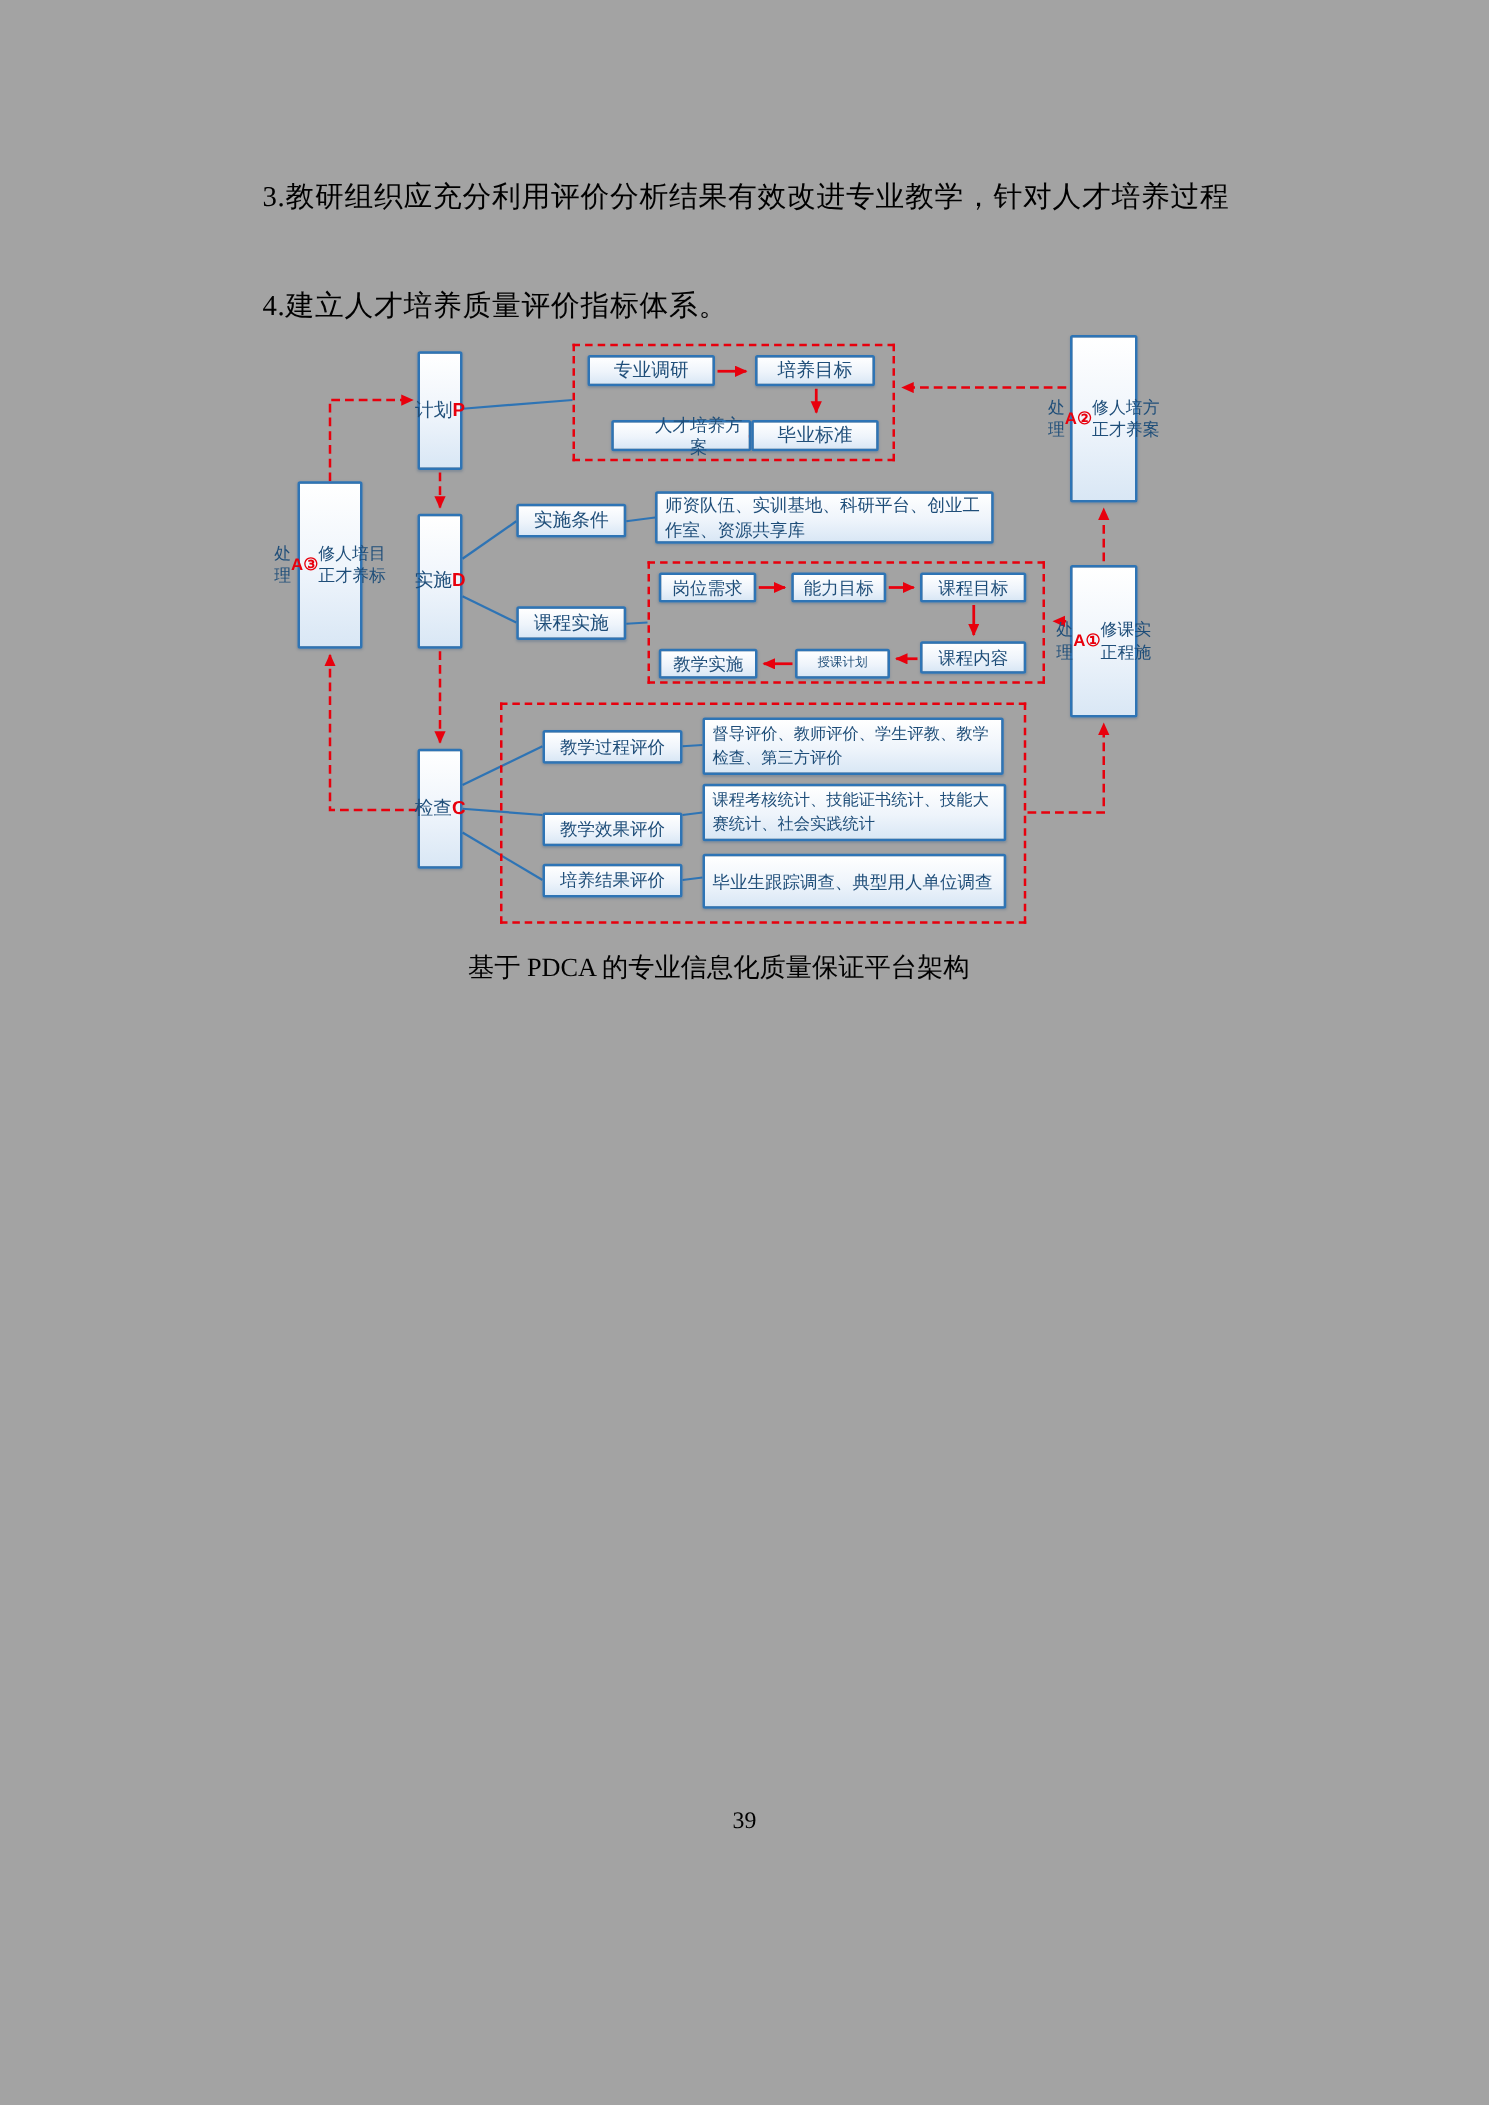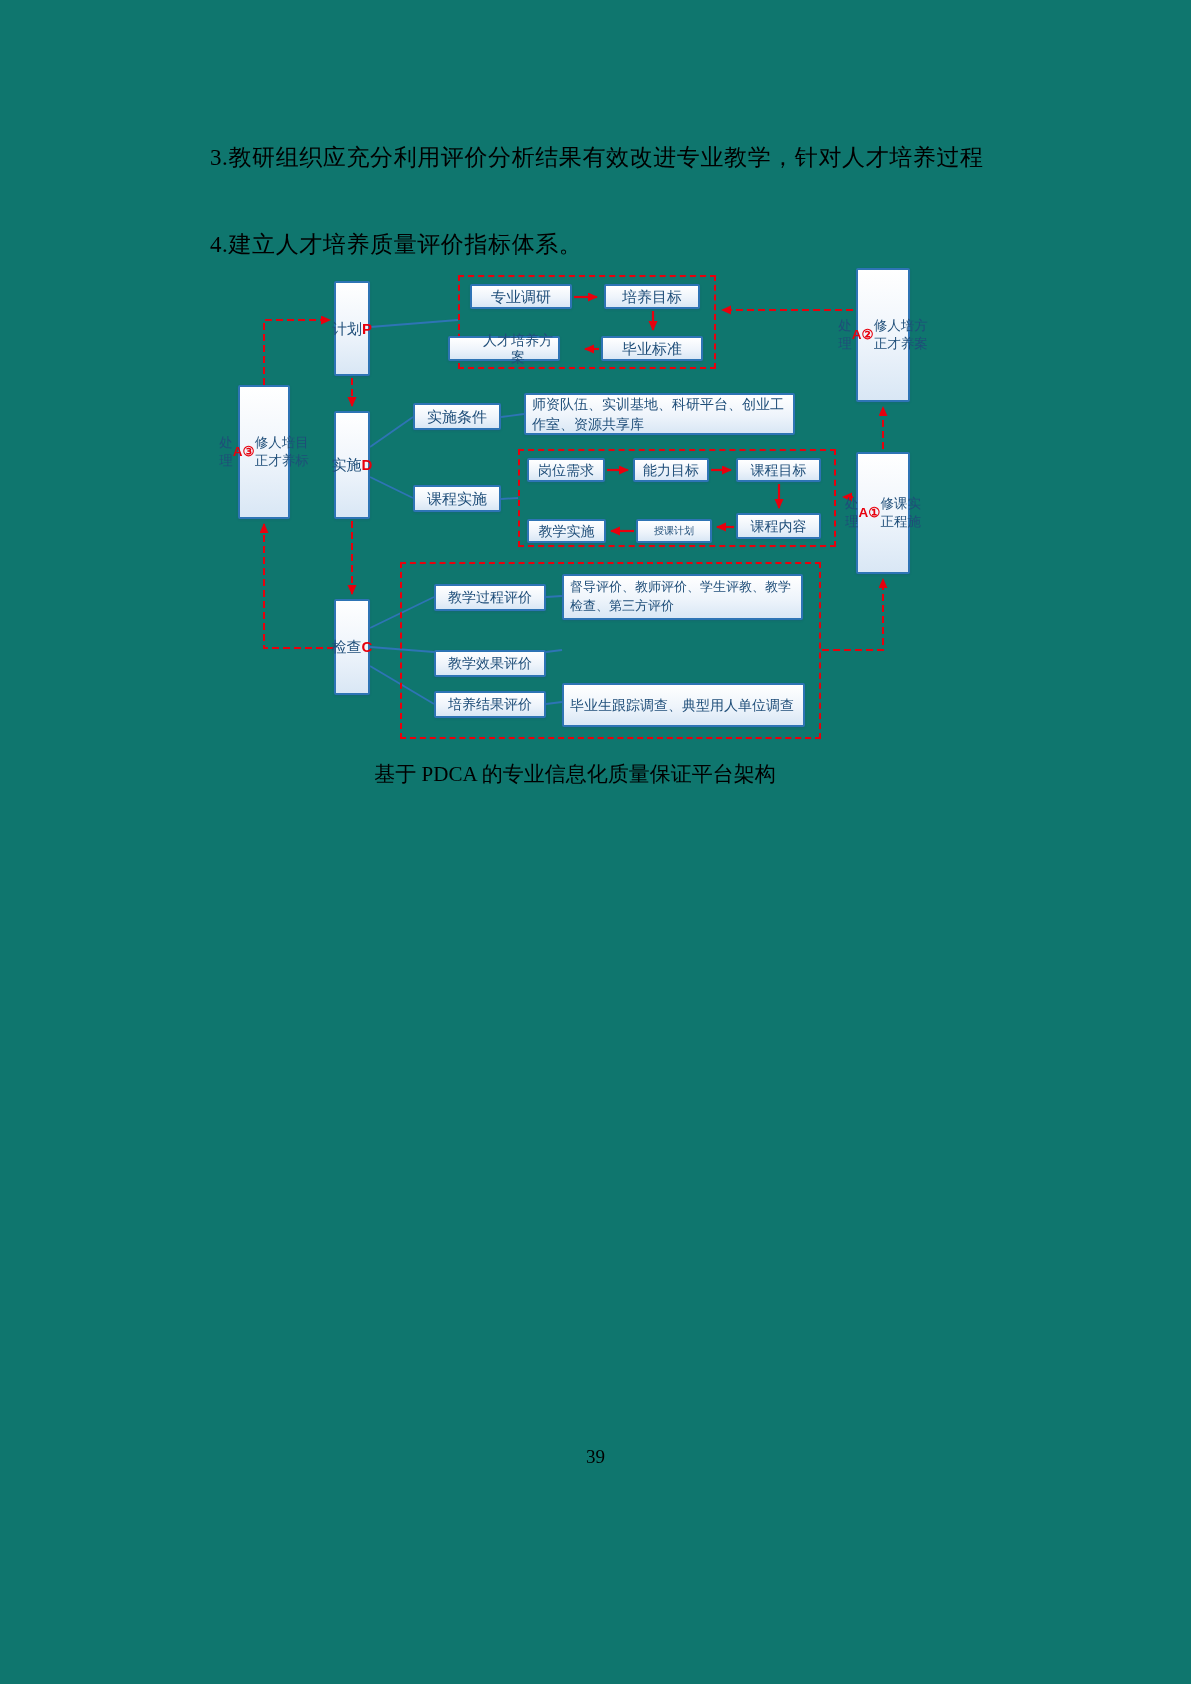--- a/index.html
+++ b/index.html
@@ -1,21 +1,21 @@
 <!DOCTYPE html>
 <html><head>
 <meta charset="utf-8">
 <style>
   * { margin:0; padding:0; box-sizing:border-box; }
   html,body { background:#ffffff; }
   body {
     width:1191px; height:1684px; position:relative; overflow:hidden;
     font-family:"Liberation Sans", sans-serif;
   }
-  .page { position:absolute; inset:0; background:#0f766e; }
+  .page { position:absolute; inset:0; background:#a3a3a3; }
 
   .para {
     position:absolute; font-family:"Liberation Serif", serif;
     font-size:23px; color:#000000; white-space:nowrap; letter-spacing:0.6px;
   }
 
   .connectors { position:absolute; left:0; top:0; pointer-events:none; }
 
   .box {
     position:absolute; border:2px solid #2e74b5; border-radius:2px;
@@ -136,35 +136,36 @@
     <span>处理</span>
     <span class="red">A</span>
     <span class="red">①</span>
     <span>修正</span>
     <span>课程</span>
     <span>实施</span>
   </div>
 
   <div class="box" style="left:470px; top:284px; width:102px; height:25px;">专业调研</div>
   <div class="box" style="left:604px; top:284px; width:96px; height:25px;">培养目标</div>
-  <div class="box" style="left:448px; top:336px; width:112px; height:25px; font-size:14px;padding-left:28px;">人才培养方案</div>
+  <div class="box" style="left:489px; top:336px; width:112px; height:25px; font-size:14px;padding-left:28px;">人才培养方案</div>
   <div class="box" style="left:601px; top:336px; width:102px; height:25px;">毕业标准</div>
 
   <div class="box" style="left:413px; top:403px; width:88px; height:27px;">实施条件</div>
   <div class="box detail" style="left:524px; top:393px; width:271px; height:42px; font-size:14px;">师资队伍、实训基地、科研平台、创业工作室、资源共享库</div>
   <div class="box" style="left:413px; top:485px; width:88px; height:27px;">课程实施</div>
   <div class="box" style="left:527px; top:458px; width:78px; height:24px; font-size:14px;">岗位需求</div>
   <div class="box" style="left:633px; top:458px; width:76px; height:24px; font-size:14px;">能力目标</div>
   <div class="box" style="left:736px; top:458px; width:85px; height:24px; font-size:14px;">课程目标</div>
   <div class="box" style="left:527px; top:519px; width:79px; height:24px; font-size:14px;">教学实施</div>
   <div class="box" style="left:636px; top:519px; width:76px; height:24px; font-size:10px;">授课计划</div>
   <div class="box" style="left:736px; top:513px; width:85px; height:26px; font-size:14px;">课程内容</div>
 
   <div class="box" style="left:434px; top:584px; width:112px; height:27px; font-size:14px;">教学过程评价</div>
   <div class="box detail" style="left:562px; top:574px; width:241px; height:46px;">督导评价、教师评价、学生评教、教学检查、第三方评价</div>
   <div class="box" style="left:434px; top:650px; width:112px; height:27px; font-size:14px;">教学效果评价</div>
+  <div class="box detail" style="left:562px; top:627px; width:243px; height:46px;">课程考核统计、技能证书统计、技能大赛统计、社会实践统计</div>
   <div class="box" style="left:434px; top:691px; width:112px; height:27px; font-size:14px;">培养结果评价</div>
   <div class="box detail" style="left:562px; top:683px; width:243px; height:44px; font-size:14px;">毕业生跟踪调查、典型用人单位调查</div>
 
   <div class="caption">基于 PDCA 的专业信息化质量保证平台架构</div>
   <div class="page-number">39</div>
 
 </div>
 
 </body></html>

